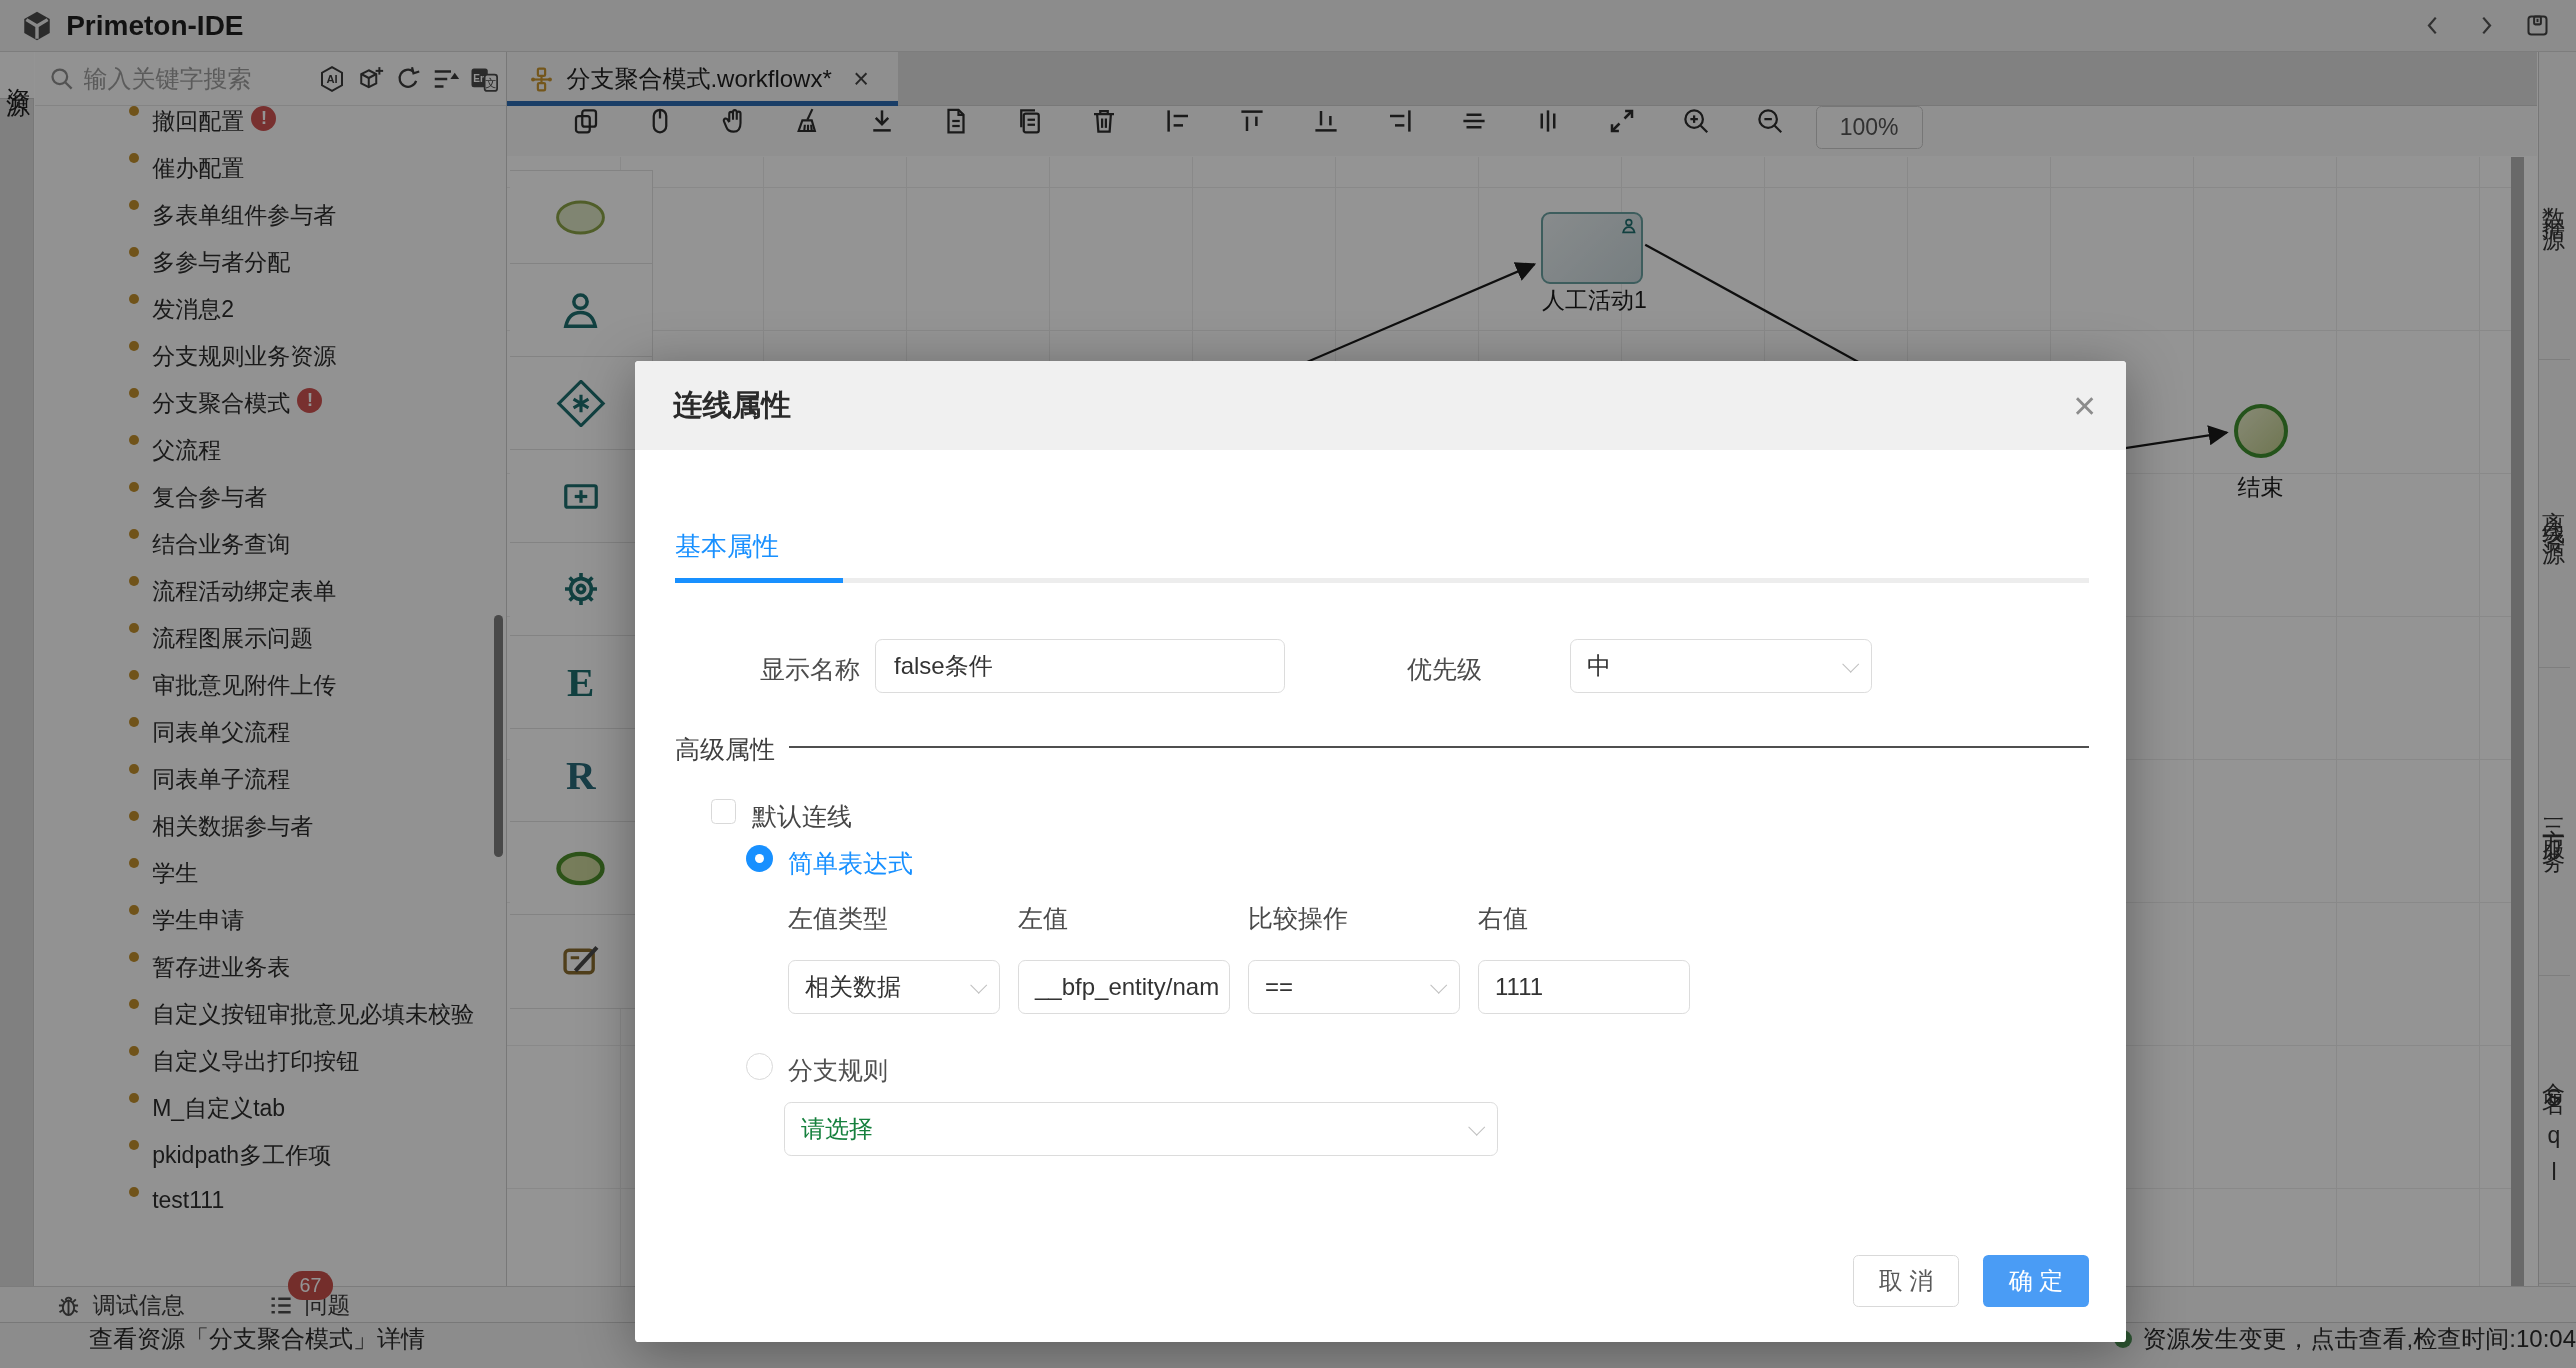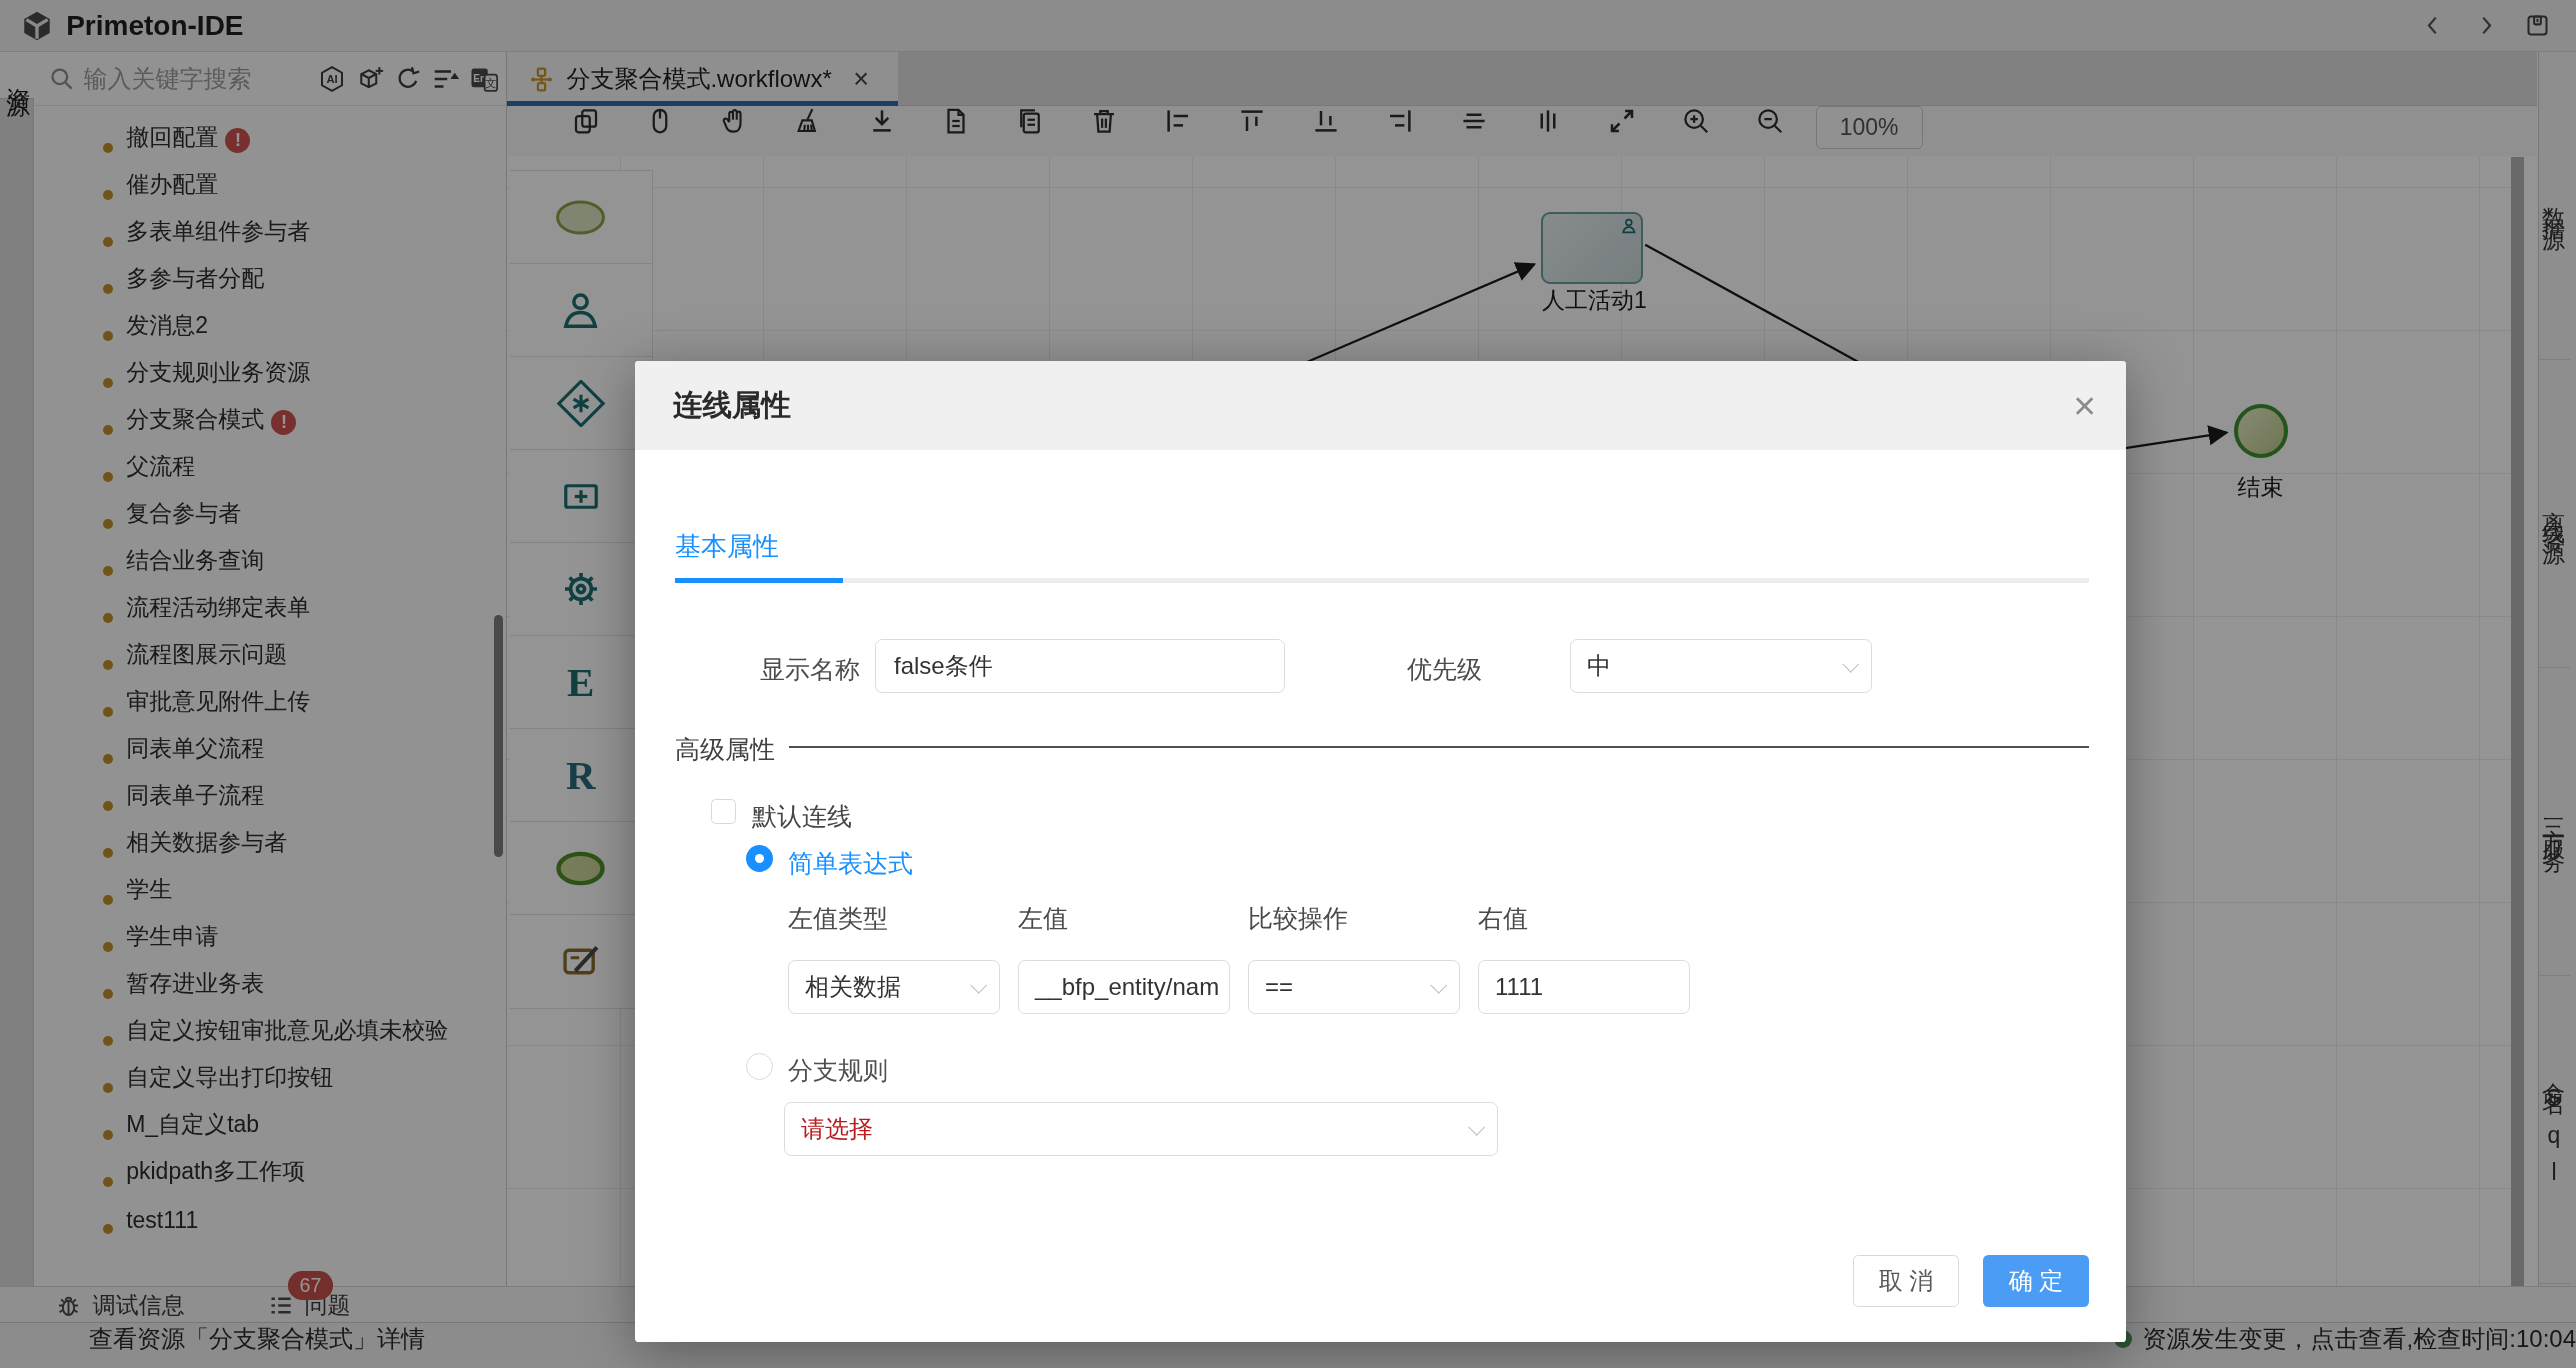--- a/index.html
+++ b/index.html
@@ -30,21 +30,21 @@
   #search-row { height:54px; background:#fbfbfb; border-bottom:0.9px solid #e3e3e3;
                 display:flex; align-items:center; position:relative; }
   #search-input { border:none; outline:none; background:transparent; font-size:24px;
                   color:#333; width:251px; margin-left:9px;
                   font-family:"Liberation Sans","DejaVu Sans",sans-serif;}
   #search-input::placeholder { color:#9e9e9e; }
   .search-mag { margin-left:12.5px; color:#8e8e8e; }
   .search-tools { position:absolute; right:7.2px; top:0; height:54px; display:flex; align-items:center; gap:8px; }
   .s-ic { width:30px; height:30px; color:#3c3c3c; }
   #res-list { position:absolute; left:0; top:54px; right:0; bottom:0; overflow:hidden; }
-  .item { height:47px; display:flex; align-items:flex-end; padding-left:68px; }
+  .item { height:47px; display:flex; align-items:flex-start; padding-left:94px; }
   .bullet { width:9.8px; height:9.8px; border-radius:50%; background:#c2902e; margin-right:13.4px; flex:none; }
   .item-label { font-size:23px; color:#2d2d2d; white-space:nowrap; }
   .err-badge { width:25px; height:25px; border-radius:50%; background:#cf5452; color:#fff;
                font-size:18px; font-weight:bold; display:flex; align-items:center;
                justify-content:center; margin-left:7.2px; flex:none; }
   #side-scroll-thumb { position:absolute; right:2.7px; top:563px; width:9.8px; height:242px;
                        border-radius:5.4px; background:#7e7e7e; }
 
   
   #tabbar { position:absolute; left:507px; top:52px; width:2030px; height:54px;
@@ -146,21 +146,21 @@
   .radio.off { border:1.8px solid #d9d9d9; background:#fff; }
   #radio-simple { position:absolute; left:111px; top:484px; }
   #simple-label { position:absolute; left:153px; top:486px; font-size:25px; color:#1890ff; }
   #expr-row { position:absolute; left:153px; top:541px; display:flex; gap:18px; }
   .col { width:212px; }
   .col-label { font-size:25px; color:#4a4a4a; white-space:nowrap; }
   .col .control { margin-top:25px; overflow:hidden; white-space:nowrap; }
   #radio-branch { position:absolute; left:111px; top:692px; }
   #branch-label { position:absolute; left:153px; top:693px; font-size:25px; color:#4f4f4f; }
   #branch-select { position:absolute; left:149px; top:741px; width:714px; }
-  #branch-select .ph { color:#b91c1c; }
+  #branch-select .ph { color:#15803d; }
   #btn-cancel { position:absolute; left:1218px; top:894px; width:106px; height:52px;
                 border:1.8px solid #d9d9d9; border-radius:5.4px; background:#fff;
                 font-size:24px; color:#595959; display:flex; align-items:center; justify-content:center; }
   #btn-ok { position:absolute; left:1348px; top:894px; width:106px; height:52px;
             border-radius:5.4px; background:#4a9cf5; font-size:24px; color:#fff;
             display:flex; align-items:center; justify-content:center; }
 </style>
 </head>
 <body>
 

